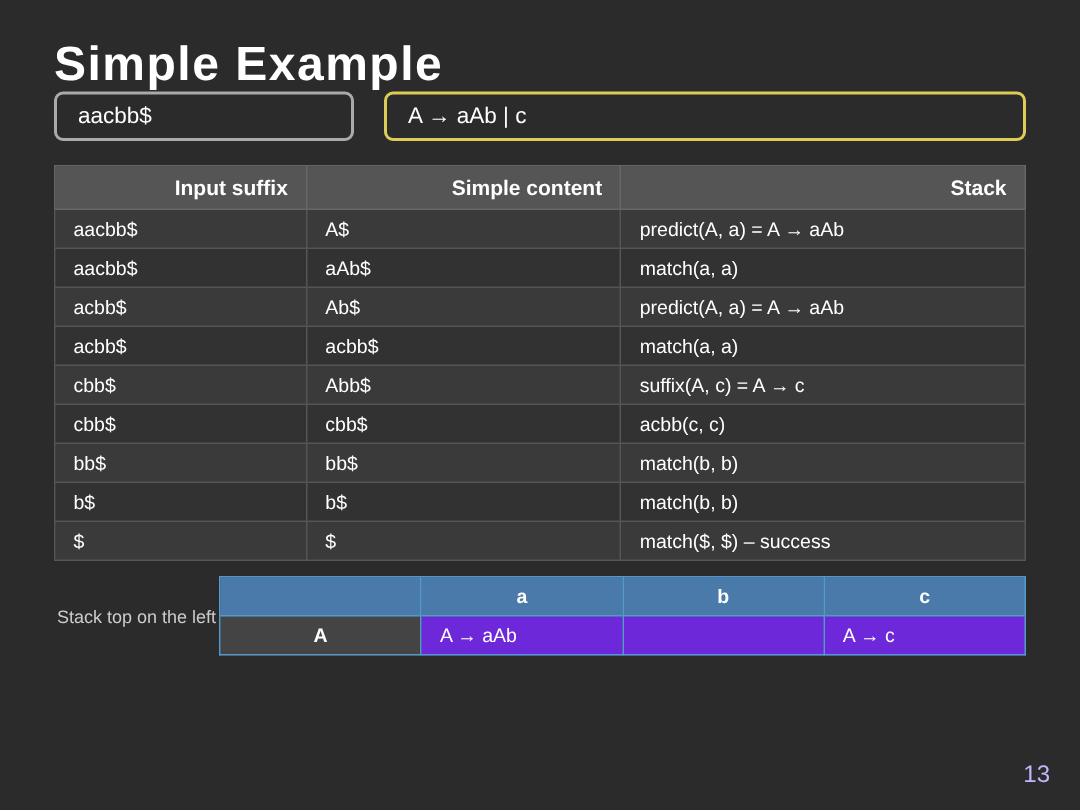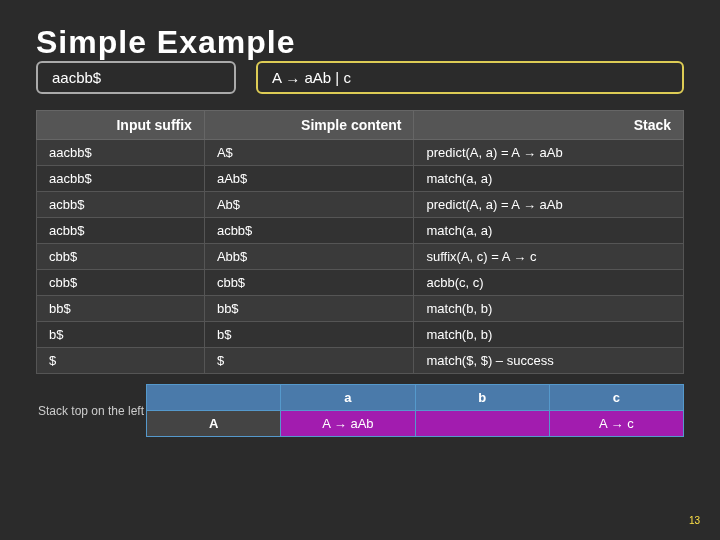--- a/index.html
+++ b/index.html
@@ -109,38 +109,37 @@
       font-weight: bold;
       padding: 5px 18px;
       text-align: center;
       border: 1px solid #5599cc;
       min-width: 80px;
     }
 
     .bottom-table tbody tr td {
       font-size: 13px;
       padding: 5px 12px;
-      text-align: center;
       border: 1px solid #5599cc;
       color: #ffffff;
-      background: #a21caf;
+      background: #6d28d9;
     }
 
     .bottom-table tbody tr .row-header {
       background: #444444;
       font-weight: bold;
       text-align: center;
     }
 
     .page-number {
       position: absolute;
       bottom: 14px;
       right: 20px;
-      font-size: 10px;
-      color: #fde047;
+      font-size: 16px;
+      color: #c4b5fd;
     }
   </style>
 </head>
 <body>
 
 <div class="page">
   <div class="title">Simple  Example</div>
 
   <div class="top-row">
     <div class="input-box">aacbb$</div>

